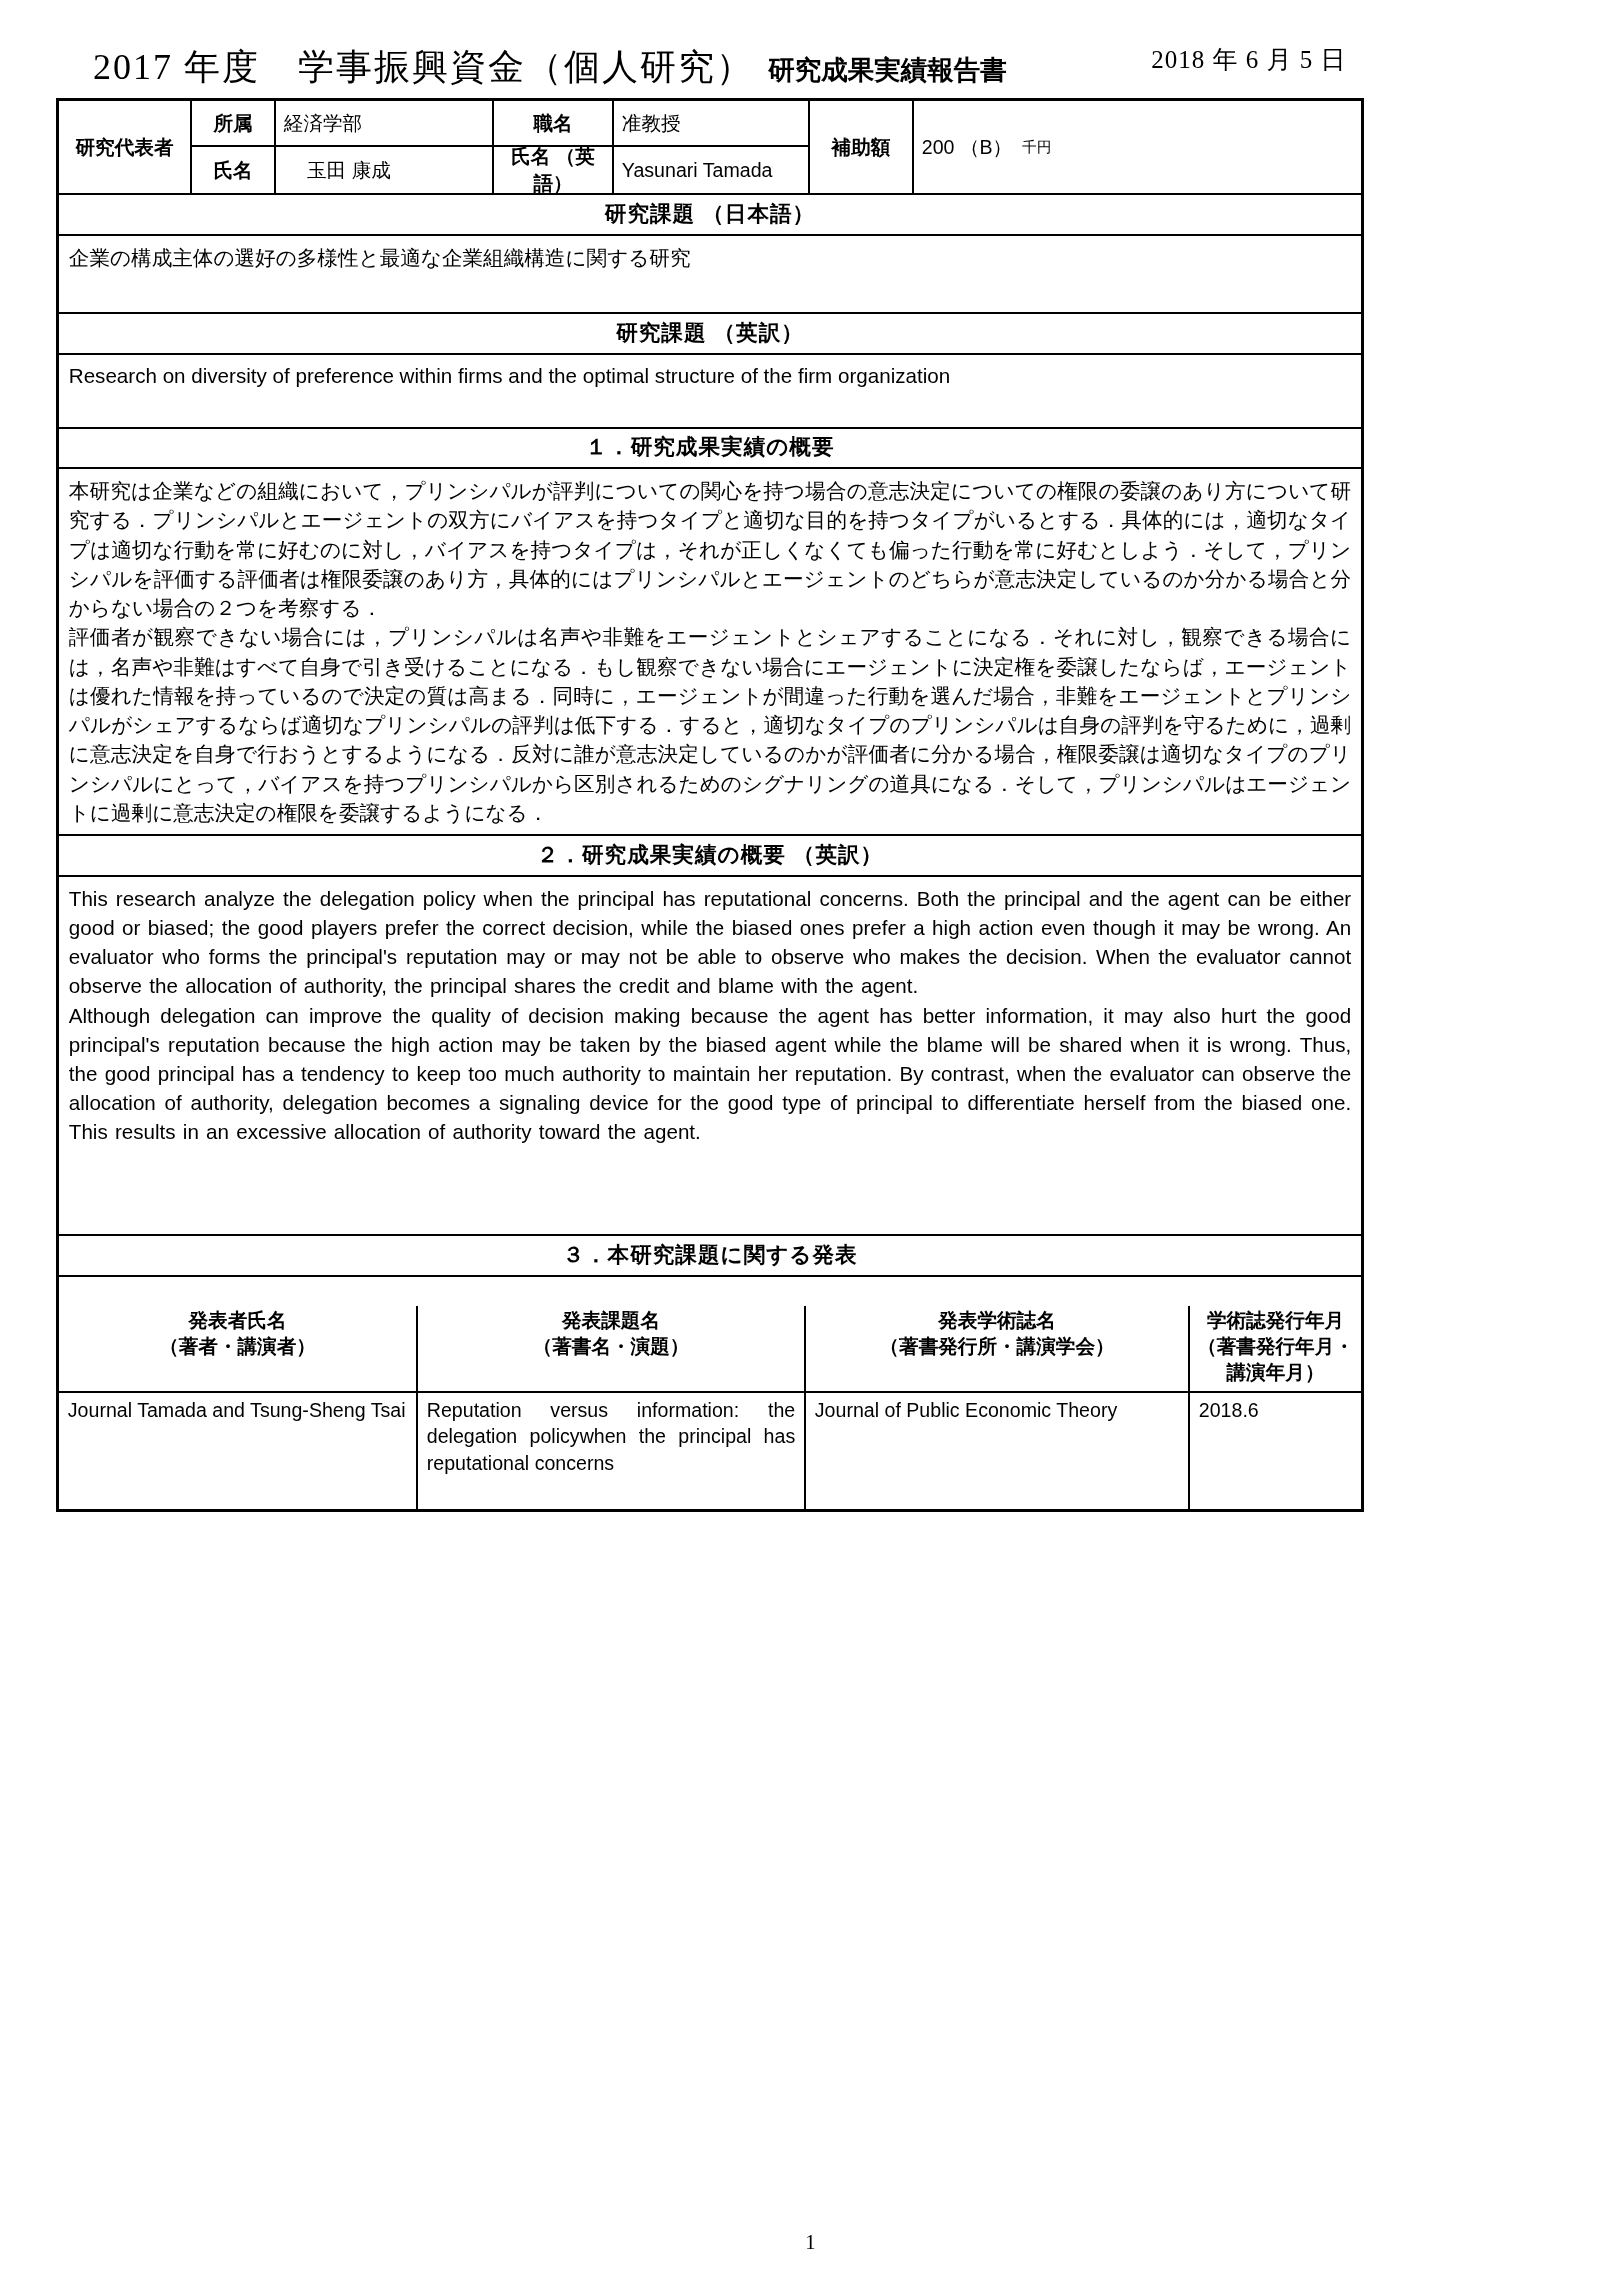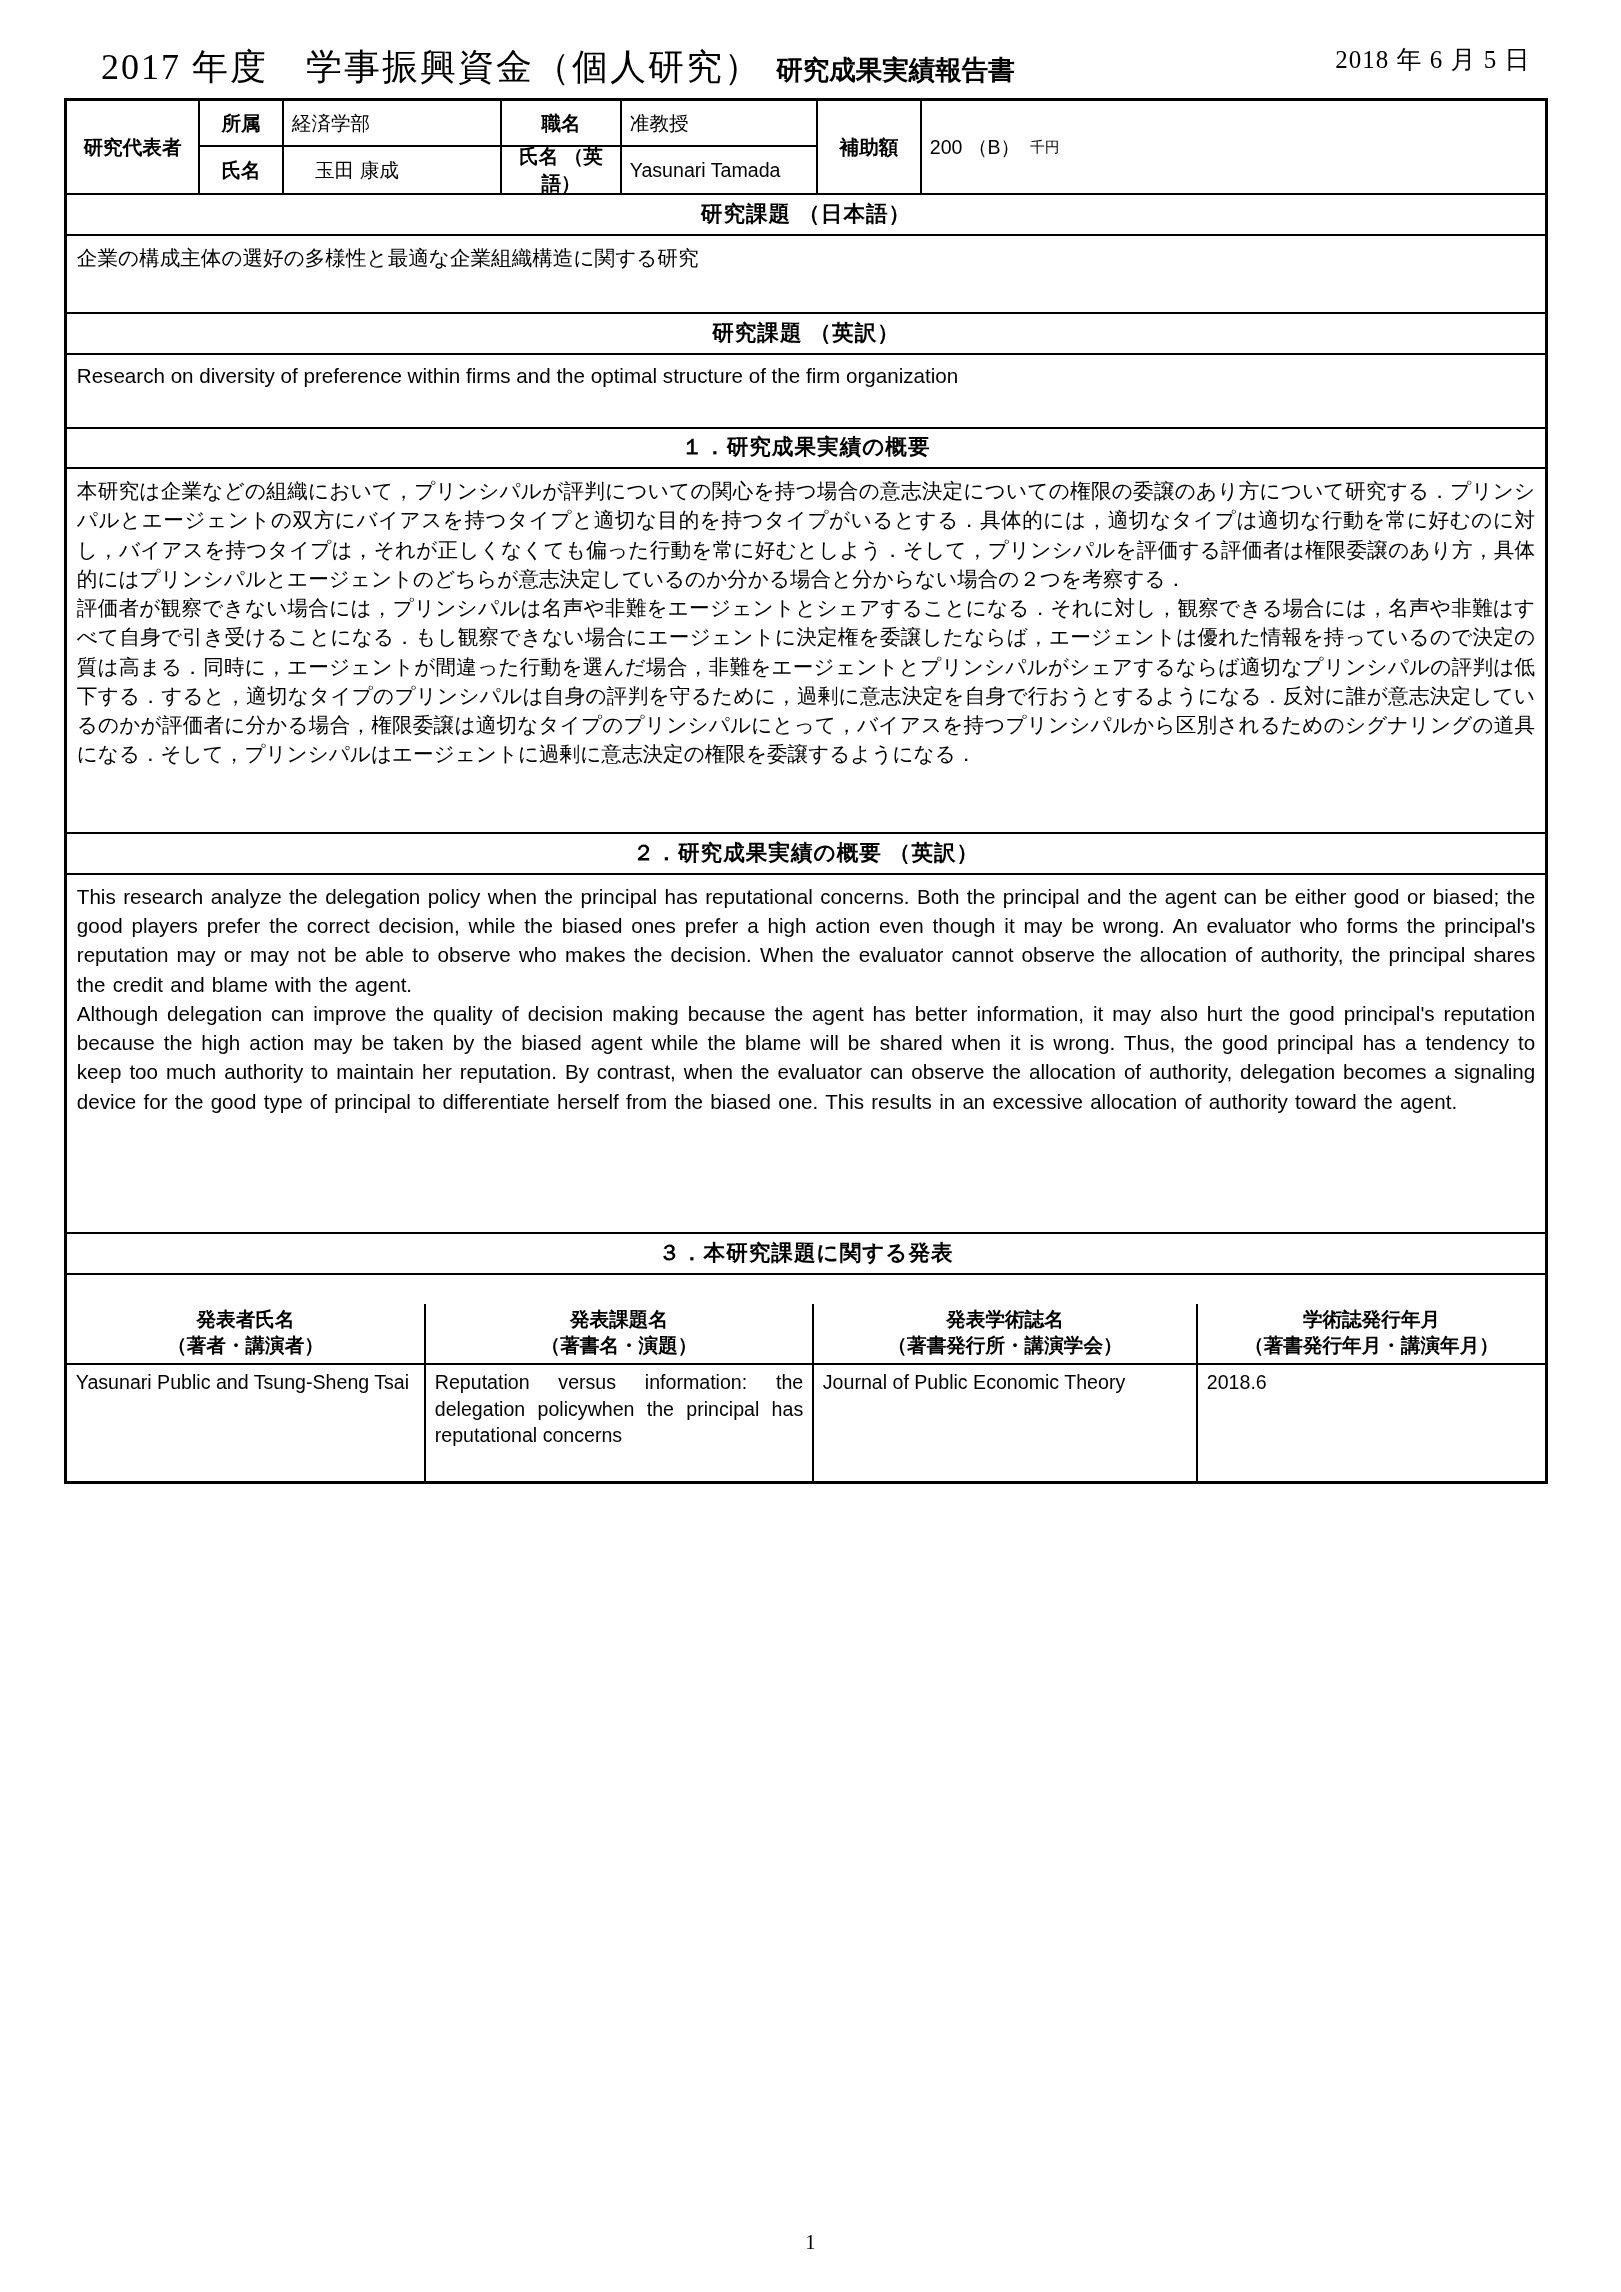--- a/index.html
+++ b/index.html
@@ -11,23 +11,23 @@
   .page {
     position:relative;
     width:1621px;
     height:2293px;
     background:#fff;
     margin:0 auto;
     overflow:hidden;
   }
   .content {
     position:absolute;
-    left:64px;
+    left:56px;
     top:0;
-    width:1484px;
+    width:1308px;
   }
   
   .doc-header { position:relative; height:98px; }
   .doc-title {
     position:absolute;
     left:37px;
     bottom:5.9px;
     white-space:nowrap;
   }
   .title-main {
@@ -188,21 +188,21 @@
         <div class="pcell phead">発表者氏名
 （著者・講演者）</div>
         <div class="pcell phead">発表課題名
 （著書名・演題）</div>
         <div class="pcell phead">発表学術誌名
 （著書発行所・講演学会）</div>
         <div class="pcell phead no-right">学術誌発行年月
 （著書発行年月・講演年月）</div>
       </div>
       <div class="pres-grid pres-row">
-        <div class="pcell">Yasunari Public and Tsung-Sheng Tsai</div>
+        <div class="pcell">Journal Tamada and Tsung-Sheng Tsai</div>
         <div class="pcell">Reputation versus information: the delegation policywhen the principal has reputational concerns</div>
         <div class="pcell">Journal of Public Economic Theory</div>
         <div class="pcell no-right pdate">2018.6</div>
       </div>
 
     </div>
   </div>
 
   <div class="page-number">1</div>
 </div>

